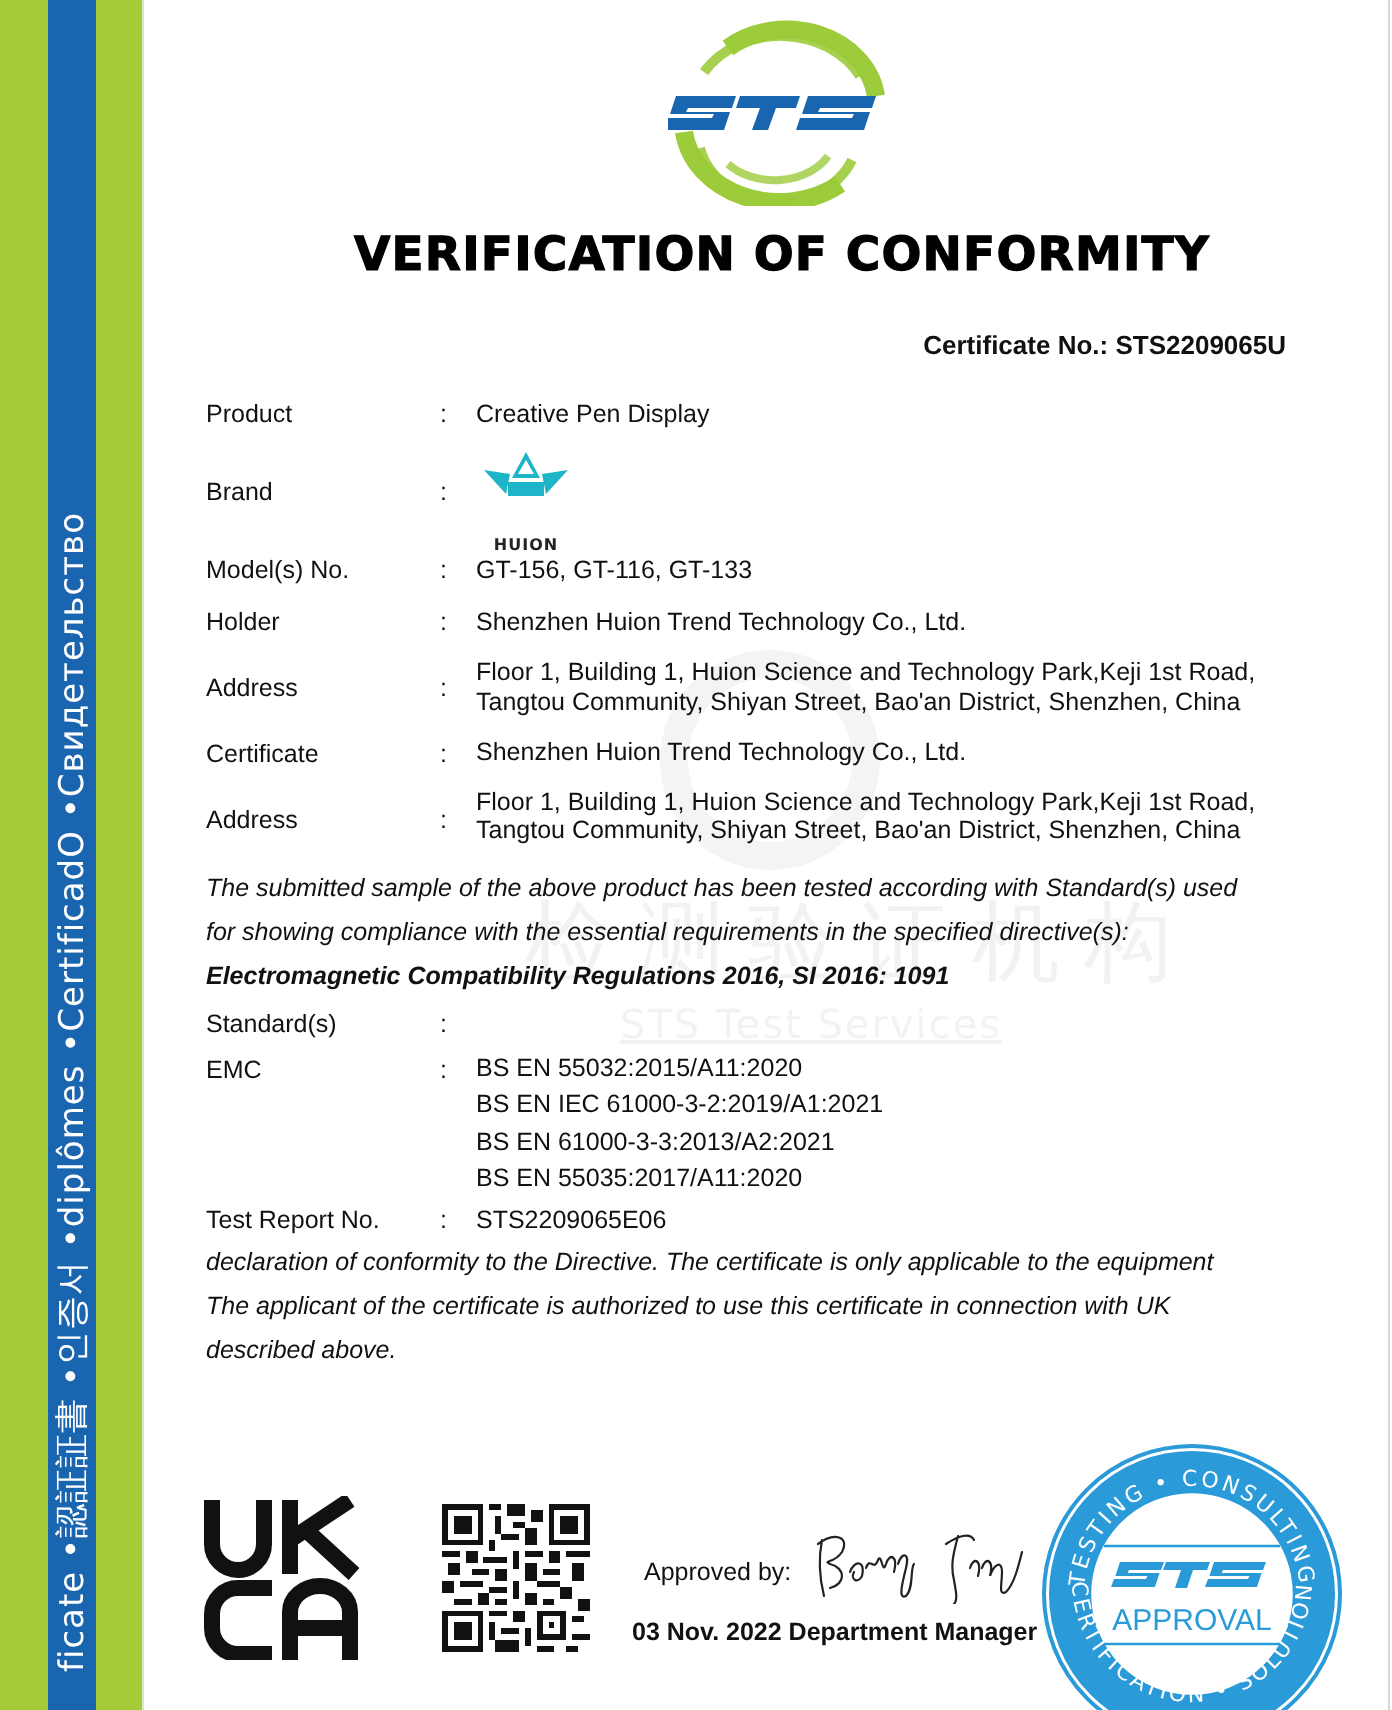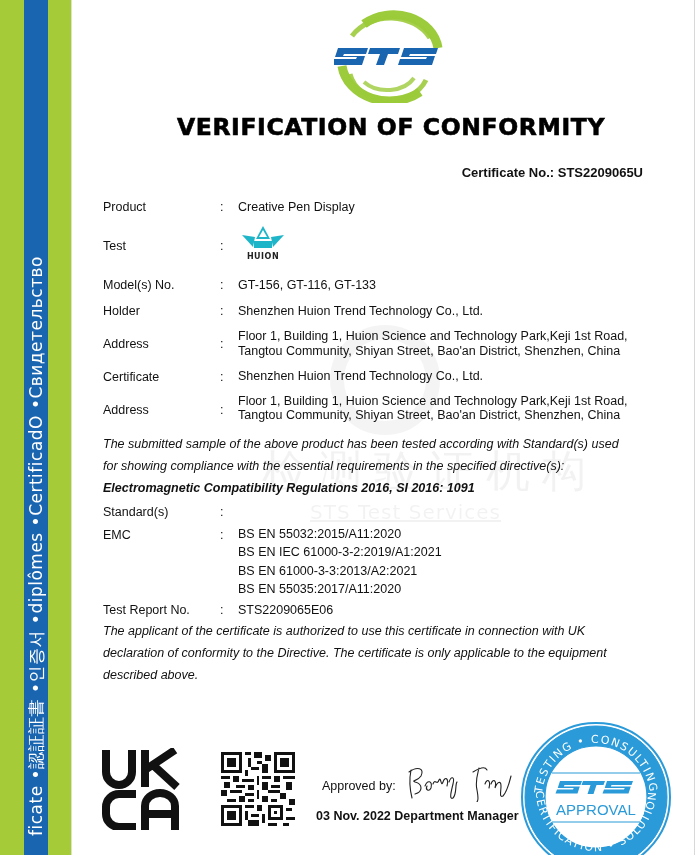--- a/index.html
+++ b/index.html
@@ -72,33 +72,33 @@
 
 <div class="cert-no">
   <span>Certificate No.:</span>
   <span>STS2209065U</span>
 </div>
 
 <div class="lbl" style="top:200px">Product</div>
 <div class="colon" style="top:200px">:</div>
 <div class="val" style="top:200px">Creative Pen Display</div>
 
-<div class="lbl" style="top:239px">Test</div>
+<div class="lbl" style="top:239px">Brand</div>
 <div class="colon" style="top:239px">:</div>
 <div style="position:absolute;left:241px;top:225px;width:44px;height:38px;">
   <svg viewBox="0 0 44 26" width="44" height="26" style="display:block">
     <g fill="#1fb5c9">
       <path d="M22 1 L29 14 L15 14 Z"></path>
       <path d="M1 10 L14 12 L12 22 Z"></path>
       <path d="M43 10 L30 12 L32 22 Z"></path>
       <rect x="13" y="16" width="18" height="7"></rect>
     </g>
     <path d="M22 5 L26 12 L18 12 Z" fill="#fff"></path>
   </svg>
-  <div style="font-family:'DejaVu Sans',sans-serif;font-weight:bold;font-size:8px;letter-spacing:0.5px;color:#222;text-align:center;margin-top:1px;">HUION</div>
+  <div style="font-family:'DejaVu Sans',sans-serif;font-weight:bold;font-size:8px;letter-spacing:0.5px;color:#222;text-align:center;margin-top:17px;">HUION</div>
 </div>
 
 <div class="lbl" style="top:278px">Model(s) No.</div>
 <div class="colon" style="top:278px">:</div>
 <div class="val" style="top:278px">GT-156, GT-116, GT-133</div>
 
 <div class="lbl" style="top:304px">Holder</div>
 <div class="colon" style="top:304px">:</div>
 <div class="val" style="top:304px">Shenzhen Huion Trend Technology Co., Ltd.</div>
 
@@ -130,22 +130,22 @@
 <div class="val" style="top:527px">BS EN 55032:2015/A11:2020</div>
 <div class="val" style="top:545px">BS EN IEC 61000-3-2:2019/A1:2021</div>
 <div class="val" style="top:564px">BS EN 61000-3-3:2013/A2:2021</div>
 <div class="val" style="top:582px">BS EN 55035:2017/A11:2020</div>
 
 <div class="lbl" style="top:603px">Test Report No.</div>
 <div class="colon" style="top:603px">:</div>
 <div class="val" style="top:603px">STS2209065E06</div>
 
 <div class="para" style="top:620px">
+  <div>declaration of conformity to the Directive. The certificate is only applicable to the equipment</div>
   <div>The applicant of the certificate is authorized to use this certificate in connection with UK</div>
-  <div>declaration of conformity to the Directive. The certificate is only applicable to the equipment</div>
   <div>described above.</div>
 </div>
 
 <div class="ukca">
   <svg viewBox="0 0 80 82" width="80" height="82">
     <g fill="none" stroke="#111" stroke-width="8">
       <path d="M5 2 V24 a13 13 0 0 0 26 0 V2"></path>
       <path d="M44 2 V39 M44 22 L74 2 M52 17 L76 39" stroke-linejoin="miter"></path>
       <path d="M35 46 H18 a13 13 0 0 0 -13 13 V66 a13 13 0 0 0 13 13 H35"></path>
       <path d="M44 82 V58 a15 13 0 0 1 30 0 V82 M44 66 H74"></path>

